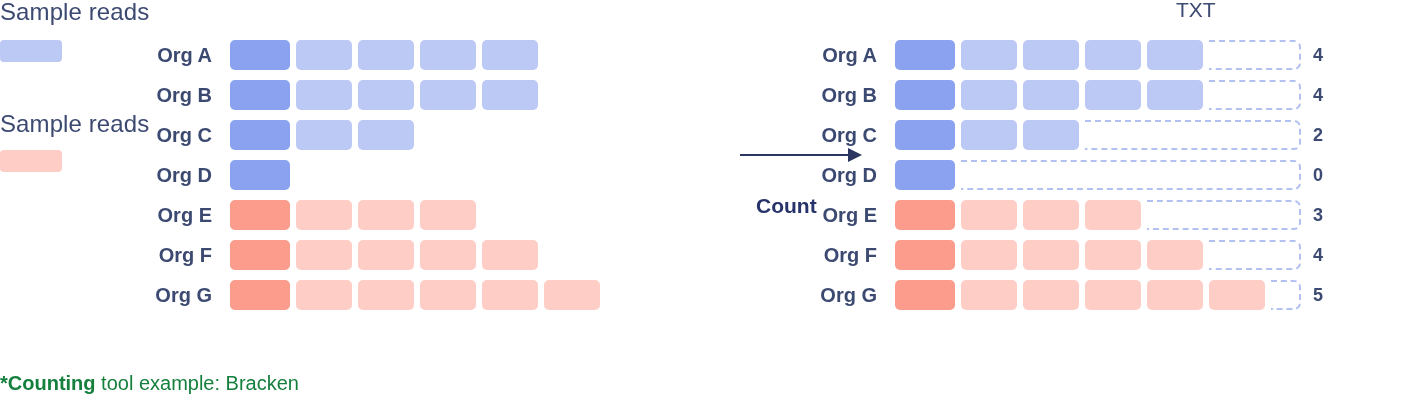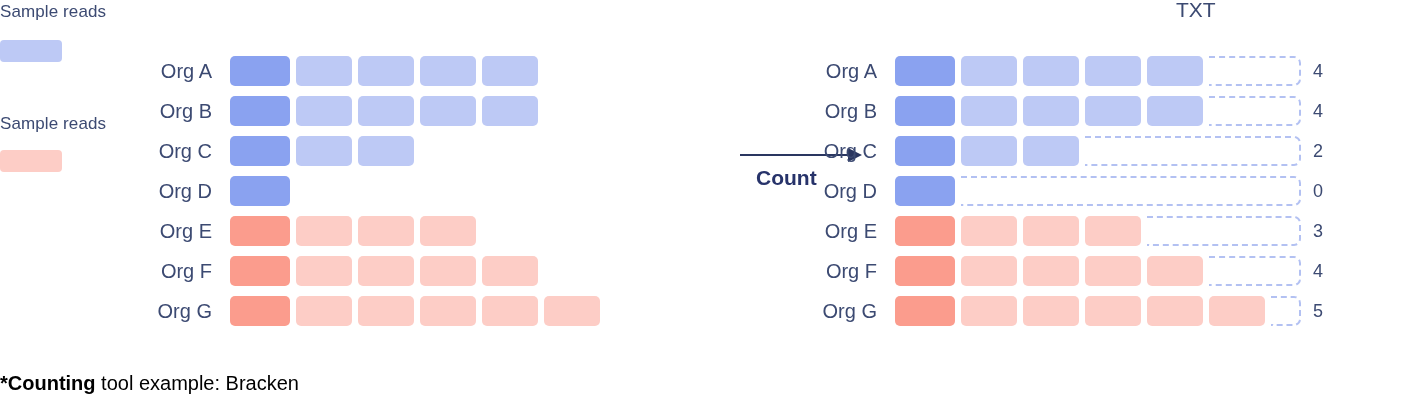--- a/index.html
+++ b/index.html
@@ -12,40 +12,40 @@
     height: 406px;
     position: relative;
     overflow: hidden;
     font-family: "Liberation Sans", sans-serif;
     color: #2f3b5e;
   }
 
   
   .legend-title {
     position: absolute;
-    font-size: 17px;
+    font-size: 24px;
     line-height: 24px;
     color: #3c4a72;
     letter-spacing: 0.1px;
     white-space: nowrap;
   }
   #legend-sample-title { left: 0px;  top: 0px; }
   #legend-sequins-title { left: 0px; top: 112px; }
 
   .legend-swatch {
     position: absolute;
     width: 62px;
     height: 22px;
     border-radius: 4px;
   }
   #legend-sample-swatch  { left: 0px; top: 40px;  background: #bdc9f5; }
   #legend-sequins-swatch { left: 0px; top: 150px; background: #fdcdc6; }
 
   
-  .panel { position: absolute; top: 16px; height: 338px; }
+  .panel { position: absolute; top: 0; height: 338px; font-weight: bold; }
   #panel-left  { left: 230px; width: 480px; }
   #panel-right { left: 895px; width: 513px; }
 
   .panel-title {
     position: absolute;
     font-size: 21px;
     line-height: 24px;
     color: #3c4a72;
     white-space: nowrap;
   }
@@ -117,35 +117,35 @@
   #count-arrow-head {
     position: absolute;
     left: 108px; top: 8px;
     width: 0; height: 0;
     border-left: 14px solid #2a3660;
     border-top: 7px solid transparent;
     border-bottom: 7px solid transparent;
   }
   #count-arrow-label {
     position: absolute;
-    left: 16px; top: 26px;
+    left: 16px; top: 54px;
     font-size: 21px;
     font-weight: bold;
     color: #27336a;
     white-space: nowrap;
   }
 
   
   #footnote {
     position: absolute;
     left: 0px;
     top: 370px;
     font-size: 20px;
     line-height: 26px;
-    color: #000000;
+    color: #15803d;
     white-space: nowrap;
   }
   #footnote-strong { font-weight: bold; }
 </style>
 </head>
 <body>
 
 <div class="legend-title" id="legend-sample-title">Sample reads</div>
 <div class="legend-swatch" id="legend-sample-swatch"></div>
 

